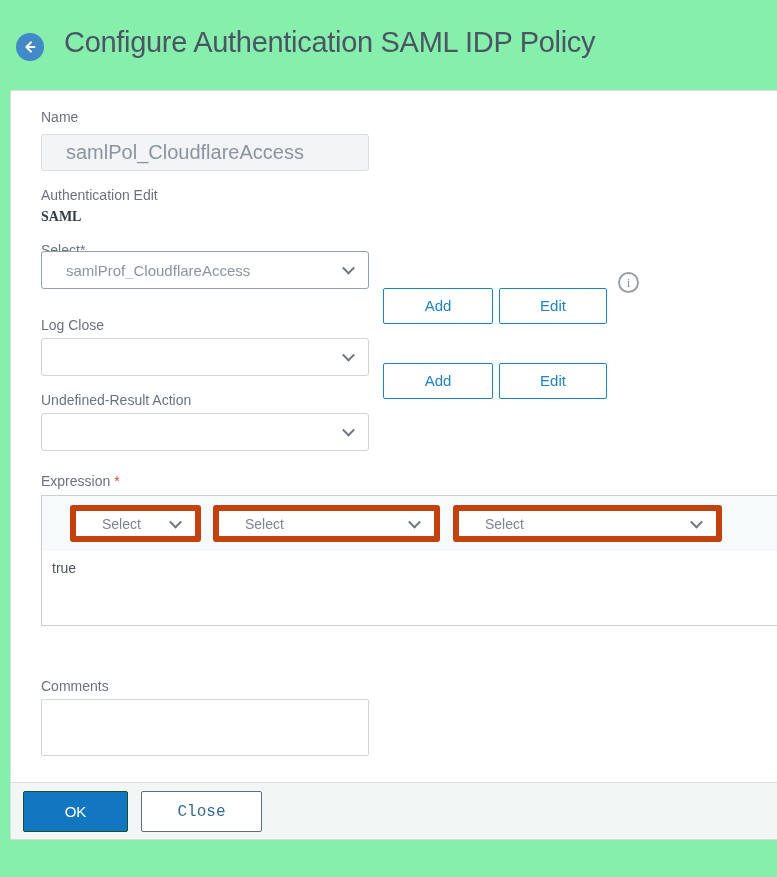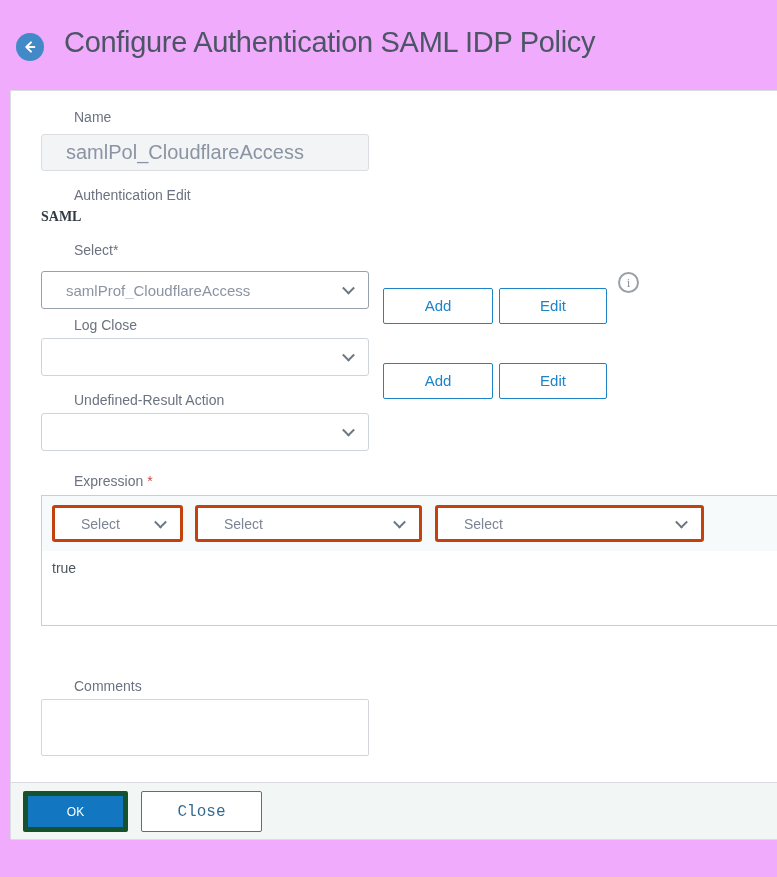--- a/index.html
+++ b/index.html
@@ -1,20 +1,20 @@
 <!DOCTYPE html>
 <html><head>
 <meta charset="utf-8">
 <style>
   * { margin:0; padding:0; box-sizing:border-box; }
   html,body { background:#ffffff; }
   body { font-family:"Liberation Sans","DejaVu Sans",sans-serif; }
   .stage {
     position:relative; width:777px; height:877px;
-    background:#f0abfc; overflow:hidden;padding-left:28px;
+    background:#86efac; overflow:hidden;padding-left:28px;
   }
 
   
   .back-btn {
     position:absolute; left:16px; top:33px; width:28px; height:28px;
     border-radius:50%; background:#4289c8; border:none; cursor:pointer;
     display:flex; align-items:center; justify-content:center;
   }
   .back-btn svg { width:16px; height:16px; display:block; }
   .page-title {
@@ -24,21 +24,21 @@
   }
 
   
   .panel {
     position:absolute; left:10px; top:90px; right:-2px; height:749px;
     background:#ffffff;
     border-top:1px solid #d9dde1; border-left:1px solid #d9dde1;
   }
   .field-label {
     position:absolute; left:30px;
-    font-size:14px; color:#6b7380; white-space:nowrap;margin-left:33px;
+    font-size:14px; color:#6b7380; white-space:nowrap;
   }
   .required-star { color:#cc4b42; margin-left:4px; }
 
   .text-input-disabled {
     position:absolute; left:30px; width:328px; height:37px;
     background:#f3f4f6; border:1px solid #dadde1; border-radius:3px;
     font-size:20px; color:#8b94a3; line-height:35px; padding-left:24px;
     overflow:hidden; white-space:nowrap;
   }
   .static-value { position:absolute; left:30px; font-size:14px; font-weight:bold; color:#333a45; }
@@ -73,21 +73,21 @@
     font-family:"Liberation Serif","DejaVu Serif",serif; cursor:pointer;
   }
 
   
   .expr-toolbar {
     position:absolute; left:30px; right:-5px; top:404px; height:57px;
     background:#f7fafa; border:1px solid #c9ced3; border-right:none;
   }
   .expr-select {
     position:absolute; top:9px; height:37px;
-    background:#ffffff; border:3px solid #c2410c; border-radius:3px; cursor:pointer;
+    background:#ffffff; border:6px solid #c2410c; border-radius:3px; cursor:pointer;margin-left:18px;
   }
   .expr-select .value {
     position:absolute; left:26px; top:50%; transform:translateY(-50%);
     font-size:14px; color:#7b8494; white-space:nowrap;
   }
   .expr-textarea {
     position:absolute; left:30px; right:-5px; top:460px; height:75px;
     background:#ffffff; border:1px solid #c9ced3; border-top:none;
     font-size:14px; color:#4d555e; padding:9px 10px;
     font-family:inherit; white-space:pre-wrap;
@@ -101,22 +101,22 @@
   }
 
   
   .footer-bar {
     position:absolute; left:0; right:0; top:691px; height:58px;
     background:#f2f6f5;
     border-top:1px solid #d9dde1; border-bottom:1px solid #d9dde1;
   }
   .btn-primary {
     position:absolute; left:12px; top:8px; width:105px; height:41px;
-    background:#1276c0; border:5px solid #14532d; border-radius:2px;
-    color:#ffffff; font-size:12px; cursor:pointer; font-family:inherit;
+    background:#1276c0; border:1px solid #14532d; border-radius:2px;
+    color:#ffffff; font-size:15px; cursor:pointer; font-family:inherit;
   }
   .btn-secondary {
     position:absolute; left:130px; top:8px; width:121px; height:41px;
     background:#ffffff; border:1px solid #5f6e7b; border-radius:2px;
     color:#336a91; font-size:16px; cursor:pointer; font-family:Liberation Mono, monospace;
   }
 </style>
 </head>
 <body>
 
@@ -134,21 +134,21 @@
 
   <div class="panel">
 
     <div class="field-label" style="top:18px;">Name</div>
     <div class="text-input-disabled" style="top:43px;">samlPol_CloudflareAccess</div>
 
     <div class="field-label" style="top:96px;">Authentication Edit</div>
     <div class="static-value" style="top:118px;font-family:Liberation Serif, serif;">SAML</div>
 
     <div class="field-label" style="top:151px;">Select*</div>
-    <div class="select-box strong-border" style="top:180px;">
+    <div class="select-box strong-border" style="top:160px;">
       <span class="value">samlProf_CloudflareAccess</span>
       <span class="chevron"></span>
     </div>
     <button class="btn-outline" style="left:372px; top:173px; width:110px;">Add</button>
     <button class="btn-outline" style="left:488px; top:173px; width:108px;">Edit</button>
     <div class="info-icon" style="left:607px; top:181px;">
       <span>i</span>
     </div>
 
     <div class="field-label" style="top:226px;">Log Close</div>

